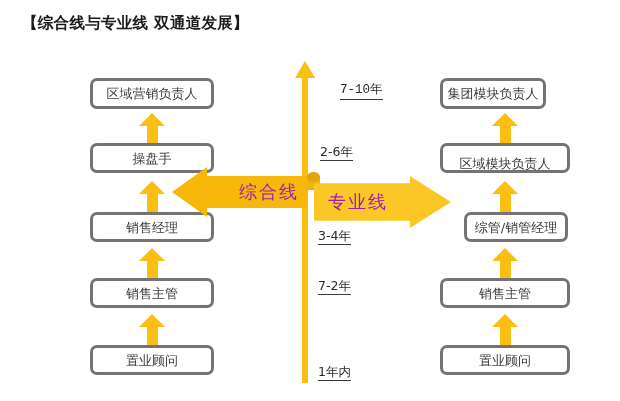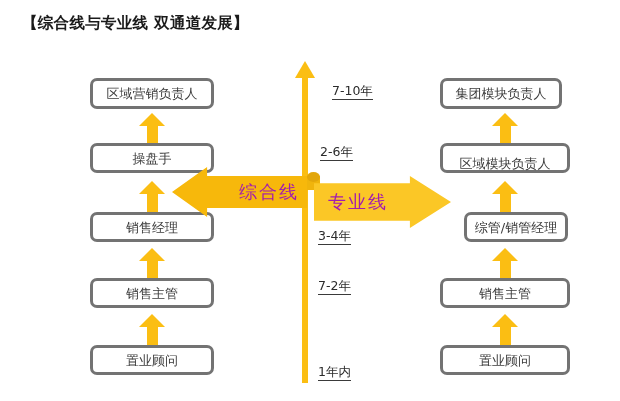--- a/index.html
+++ b/index.html
@@ -191,36 +191,36 @@
     <div class="shaft" style="height:19px;"></div>
   </div>
 
   <div class="role-box" style="left:90px; top:345px; width:124px; height:30px;">
     <span>置业顾问</span>
   </div>
 
   <div class="axis-head"></div>
   <div class="axis-line"></div>
 
-  <div class="axis-label" style="left:332px; top:84px;">7-10年</div>
+  <div class="axis-label" style="left:340px; top:84px;font-family:Liberation Mono, monospace;">7-10年</div>
   <div class="axis-label" style="left:320px; top:145px;">2-6年</div>
   <div class="axis-label" style="left:318px; top:229px;">3-4年</div>
   <div class="axis-label" style="left:318px; top:279px;">7-2年</div>
   <div class="axis-label" style="left:318px; top:365px;">1年内</div>
 
   <div class="banner banner-left">
     <span>综合线</span>
   </div>
   <div class="ribbon-curl-stem"></div>
   <div class="ribbon-curl"></div>
   <div class="banner banner-right">
     <span>专业线</span>
   </div>
 
-  <div class="role-box" style="left:440px; top:78px; width:122px; height:31px;">
+  <div class="role-box" style="left:440px; top:78px; width:106px; height:31px;">
     <span>集团模块负责人</span>
   </div>
 
   <div class="up-arrow" style="left:492px; top:113px;">
     <div class="head"></div>
     <div class="shaft" style="height:17px;"></div>
   </div>
 
   <div class="role-box" style="left:440px; top:143px; width:130px; height:30px;align-items:flex-end;">
     <span>区域模块负责人</span>

